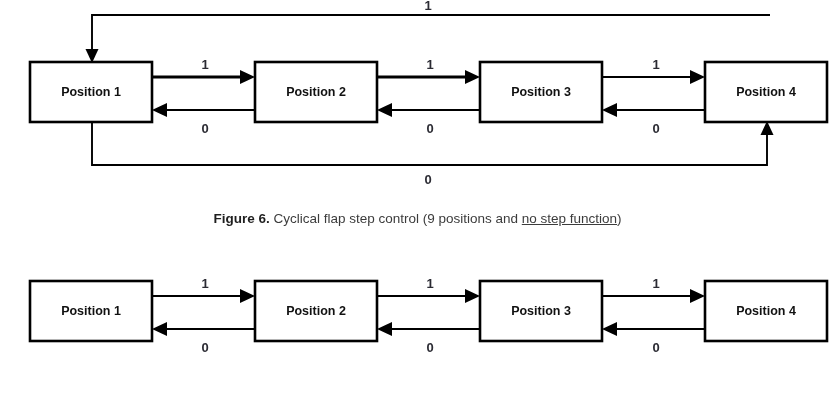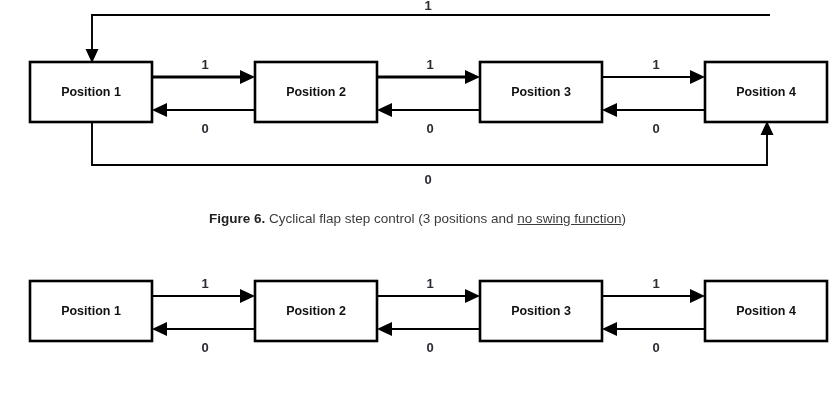--- a/index.html
+++ b/index.html
@@ -138,21 +138,21 @@
       <rect class="state-box-rect" x="480" y="62" width="122" height="60"></rect>
       <text class="state-box-label" x="541" y="93">Position 3</text>
     </g>
     <g>
       <rect class="state-box-rect" x="705" y="62" width="122" height="60"></rect>
       <text class="state-box-label" x="766" y="93">Position 4</text>
     </g>
   </svg>
 
   <div class="figure-caption" id="figure-16-caption">
-    <span class="cap-num">Figure 6.</span><span> Cyclical flap step control (3 positions and </span><span class="cap-underline">no swing function</span><span>)</span>
+    <span class="cap-num">Figure 6.</span><span> Cyclical flap step control (9 positions and </span><span class="cap-underline">no step function</span><span>)</span>
   </div>
 </div>
 
 <div class="figure-block" id="figure-17-block">
 
   <svg class="diagram-svg" id="figure-17-svg" width="835" height="115" viewBox="0 0 835 115">
 
     <g>
       <line class="edge-line edge-thin" x1="152" y1="34" x2="243" y2="34"></line>
       <polygon class="arrow-head" points="255,34 240,27 240,41"></polygon>

